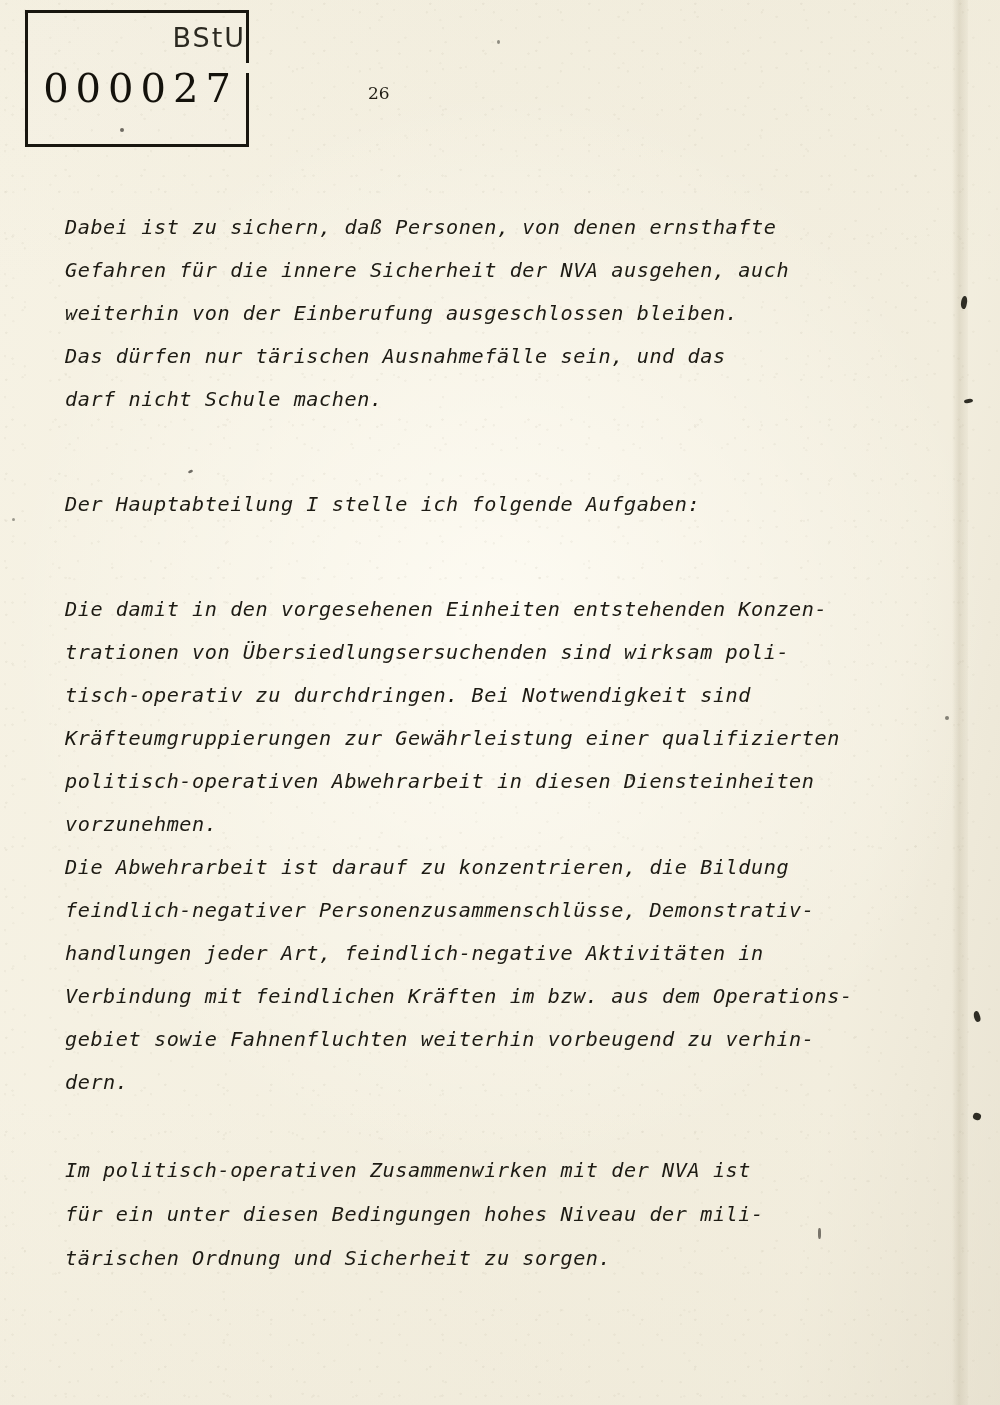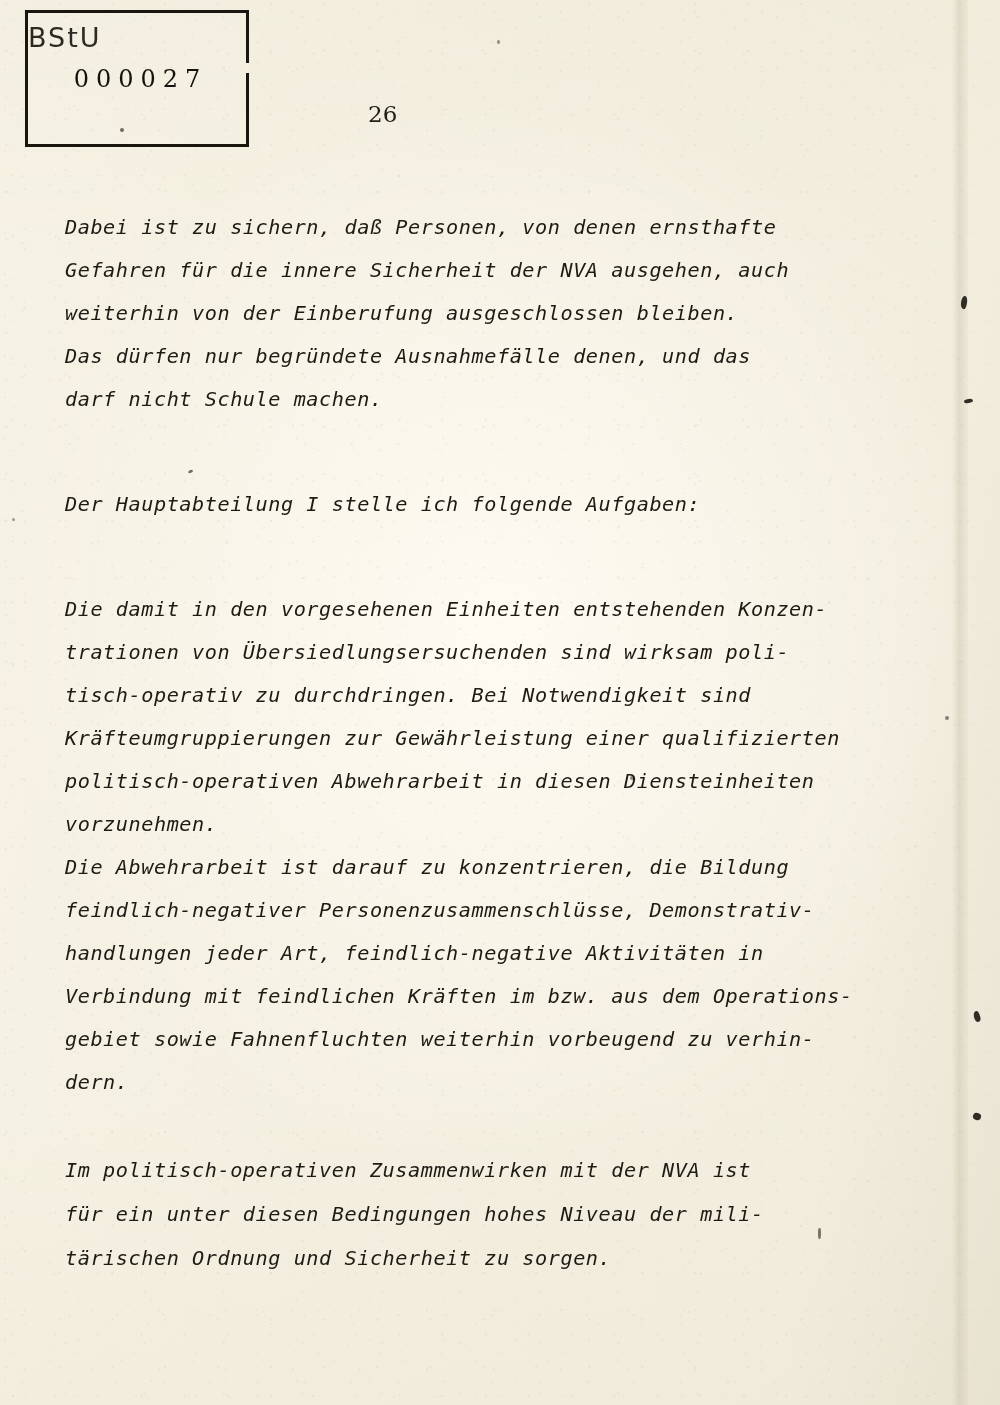--- a/index.html
+++ b/index.html
@@ -75,48 +75,48 @@
     top: 38%;
     width: 3px;
     height: 10px;
     background: #f4f0e2;
   }
   .stamp-title {
     position: absolute;
     left: 0;
     right: 0;
     top: 9px;
-    text-align: left;
+    text-align: right;
     font-family: "DejaVu Sans", sans-serif;
     font-size: 27px;
     letter-spacing: 2px;
     color: #1b1911;
     opacity: 0.92;
   }
   .stamp-number {
     position: absolute;
     left: 0;
     right: 0;
     top: 52px;
     text-align: center;
     font-family: "DejaVu Serif", serif;
-    font-size: 24px;
+    font-size: 40px;
     letter-spacing: 7px;
     text-indent: 7px;
     color: #14120c;
     font-weight: 400;
   }
 
   
   .folio {
     position: absolute;
     left: 368px;
-    top: 101px;
+    top: 83px;
     font-family: "DejaVu Serif", serif;
-    font-size: 23px;
+    font-size: 17px;
     color: #211e15;
   }
 
   
   .body-text {
     position: absolute;
     left: 65px;
     top: 206px;
     width: 880px;
   }
@@ -169,21 +169,21 @@
   </div>
 
   <div class="folio">26</div>
 
   <div class="body-text">
 
     <div class="para">
       <div class="line">Dabei ist zu sichern, daß Personen, von denen ernsthafte</div>
       <div class="line">Gefahren für die innere Sicherheit der NVA ausgehen, auch</div>
       <div class="line">weiterhin von der Einberufung ausgeschlossen bleiben.</div>
-      <div class="line">Das dürfen nur begründete Ausnahmefälle denen, und das</div>
+      <div class="line">Das dürfen nur tärischen Ausnahmefälle sein, und das</div>
       <div class="line">darf nicht Schule machen.</div>
     </div>
 
     <div class="para-gap-lg"></div>
 
     <div class="para">
       <div class="line">Der Hauptabteilung I stelle ich folgende Aufgaben:</div>
     </div>
 
     <div class="para-gap-lg"></div>

